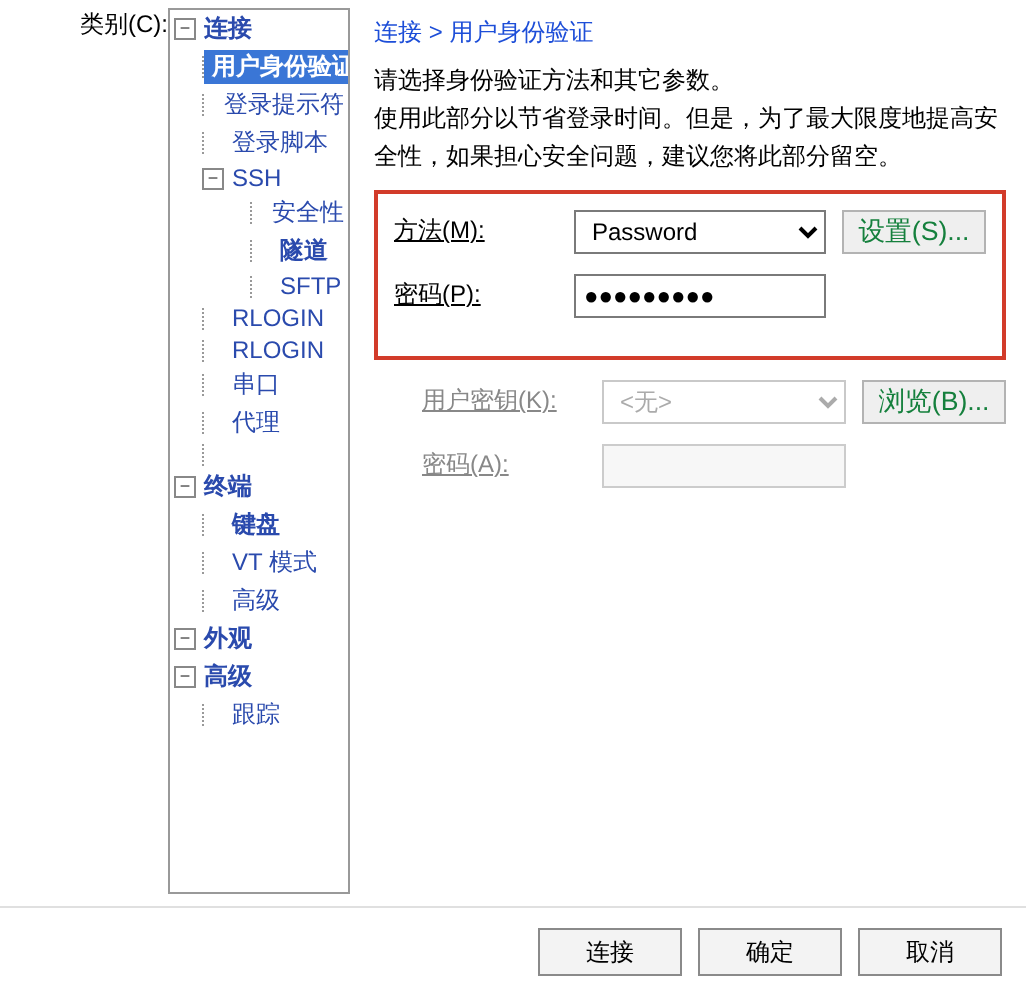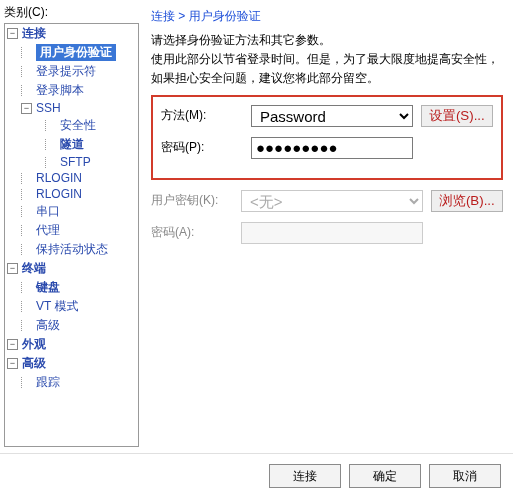--- a/index.html
+++ b/index.html
@@ -19,21 +19,22 @@
   }
   .top {
     display: flex;
     flex: 1;
     overflow: hidden;
   }
   .left {
     width: 145px;
     padding: 4px 6px 6px 4px;
     display: flex;
-    flex-direction: column;
+    flex-direction: row;
+    margin-left: 36px;
   }
   .left-label {
     margin-bottom: 2px;
   }
   .tree-wrap {
     flex: 1;
     border: 1px solid #999;
     background: #fff;
     overflow: auto;
   }
@@ -95,47 +96,48 @@
     padding: 8px 8px 6px 8px;
   }
   .form-row {
     display: flex;
     align-items: center;
     margin-bottom: 10px;
   }
   .form-row .flabel {
     width: 90px;
     flex-shrink: 0;
+    text-decoration: underline;
   }
   .form-row .field {
     flex: 1;
   }
   select, input[type=text], input[type=password] {
     width: 100%;
     height: 22px;
     border: 1px solid #7a7a7a;
     padding: 1px 4px;
     font-family: inherit;
-    font-size: 15px;
+    font-size: 12px;
     background: #fff;
   }
   select { appearance: auto; }
   .side-btn {
     width: 72px;
     height: 22px;
     margin-left: 8px;
     border: 1px solid #b3b3b3;
     background: #efefef;
-    color: #b91c1c;
+    color: #15803d;
     flex-shrink: 0;
     cursor: default;
   }
   .muted { color: #888; }
   .muted select { color:#888; border-color:#b3b3b3; }
-  .post-red { margin-top: 10px; }
+  .post-red { margin-top: 10px; margin-left: 24px; }
 
   .button-bar {
     display: flex;
     justify-content: flex-end;
     gap: 8px;
     padding: 10px 12px 12px;
     border-top: 1px solid #e0e0e0;
   }
   .button-bar button {
     min-width: 72px;
@@ -228,21 +230,20 @@
                 </li>
             <li>
                   <div class="node">
               <span class="dotline"></span>
               <span class="label">代理</span>
             </div>
                 </li>
             <li>
                   <div class="node">
               <span class="dotline"></span>
-              <span class="label">保持活动状态</span>
             </div>
                 </li>
           </ul>
         </li>
 
         <li>
           <div class="node bold">
             <span class="toggle">−</span>
             <span class="label">终端</span>
           </div>

